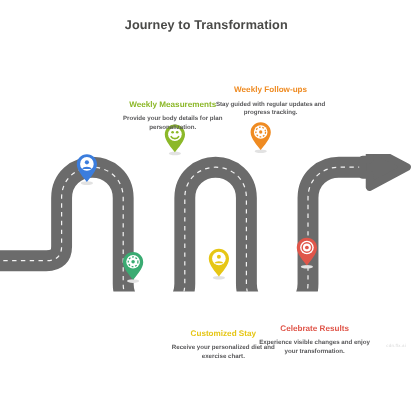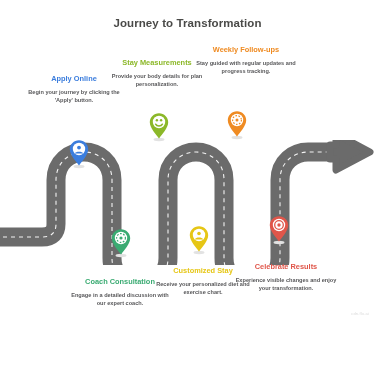--- a/index.html
+++ b/index.html
@@ -32,20 +32,21 @@
     width:375px; height:125px;
   }
   
   .step { position:absolute; }
   .step .step-title {
     font-size:7.4px;
     font-weight:bold;
     text-align:center;
     line-height:1.35;
     margin-bottom:4px;
+    margin-top:32px;
   }
   .step .step-desc {
     font-size:5.6px;
     font-weight:bold;
     color:#58585a;
     text-align:center;
     line-height:1.45;
   }
   
   .step-1 { left:20px;  top:74px;  width:108px; }
@@ -180,39 +181,31 @@
   <div class="pin pin-6">
     <svg viewBox="0 0 22 30">
       <ellipse cx="11" cy="27.5" rx="5.5" ry="1.7" fill="#e2e2e2"></ellipse>
       <path d="M11 1.2 C5.8 1.2 1.8 5.2 1.8 10.3 C1.8 16 8 22.5 11 26.4 C14 22.5 20.2 16 20.2 10.3 C20.2 5.2 16.2 1.2 11 1.2 Z" fill="#e0564a"></path>
       <circle cx="11" cy="10" r="6.2" fill="#ffffff"></circle>
       <circle cx="11" cy="10" r="4.3" fill="none" stroke="#e0564a" stroke-width="1.3"></circle>
       <circle cx="11" cy="10" r="1.7" fill="#e0564a"></circle>
     </svg>
   </div>
 
-  <div class="step step-1">
-    <div class="step-title" style="color: rgb(59, 125, 221);">Apply Online</div>
-    <div class="step-desc">Begin your journey by clicking the 'Apply' button.</div>
-  </div>
 
   <div class="step step-2">
-    <div class="step-title" style="color: rgb(140, 184, 41);">Stay Measurements</div>
+    <div class="step-title" style="color: rgb(140, 184, 41);">Weekly Measurements</div>
     <div class="step-desc">Provide your body details for plan personalization.</div>
   </div>
 
   <div class="step step-3">
     <div class="step-title" style="color: rgb(239, 139, 34);">Weekly Follow-ups</div>
     <div class="step-desc">Stay guided with regular updates and progress tracking.</div>
   </div>
 
-  <div class="step step-4">
-    <div class="step-title" style="color: rgb(58, 171, 114);">Coach Consultation</div>
-    <div class="step-desc">Engage in a detailed discussion with our expert coach.</div>
-  </div>
 
   <div class="step step-5">
     <div class="step-title" style="color: rgb(230, 198, 21);">Customized Stay</div>
     <div class="step-desc">Receive your personalized diet and exercise chart.</div>
   </div>
 
   <div class="step step-6">
     <div class="step-title" style="color: rgb(224, 86, 74); text-align: center;">Celebrate Results</div>
     <div class="step-desc">Experience visible changes and enjoy your transformation.</div>
   </div>

